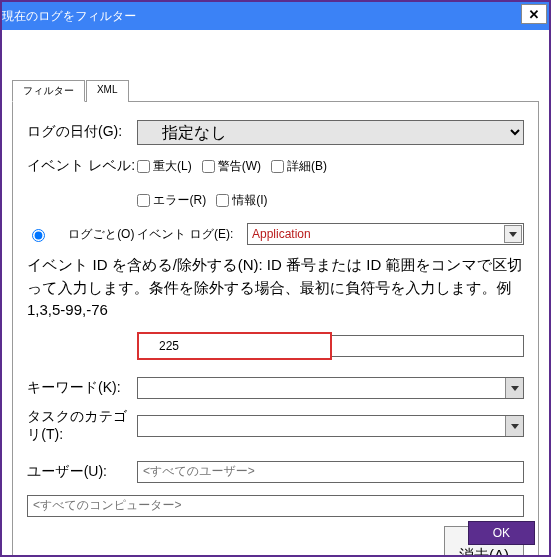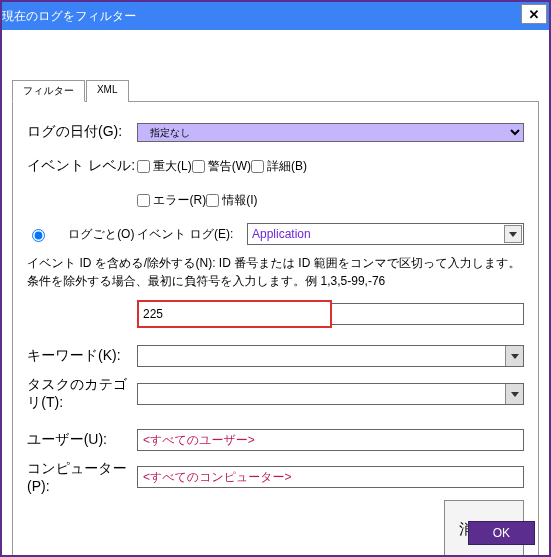--- a/index.html
+++ b/index.html
@@ -83,70 +83,70 @@
     font-size: 14px;
   }
   .lbl2 {
     width: 110px;
     flex-shrink: 0;
     font-size: 12px;
   }
   .ctrl { flex: 1; }
   select, input[type=text] {
     width: 100%;
-    font-size: 10px;
-    padding: 2px 8px;
+    font-size: 16px;
+    padding: 2px 20px;
     border: 1px solid #666;
-    background: #c4b5fd;
+    background: #e5e5e5;
     font-family: inherit;
   }
-  .checkline { display:flex; flex-wrap:wrap; align-items:center;}
+  .checkline { display:flex; gap: 10px; flex-wrap:wrap; align-items:center;}
   .chk { display:flex; align-items:center; gap:3px; }
   .chk input { margin:0; }
   .radio-row { display:flex; align-items:center; min-height:28px; margin-bottom:6px;}
   .radio-lbl { width:110px; display:flex; align-items:center; gap:20px;}
   .radio-lbl.disabled { color:#999;}
   .eventlog-field {
     flex:1;
     border:1px solid #666;
     height:22px;
     display:flex;
     align-items:center;
     justify-content:space-between;
     padding-left:4px;
-    color:#6d28d9;
+    color:#b91c1c;
   }
   .eventlog-field .dd {
     width:18px;height:18px;border:1px solid #888;background:#eee;display:flex;align-items:center;justify-content:center;
     margin-right:1px;
   }
   .eventsrc-field {
     flex:1;
     border:1px solid #666;
     height:22px;
     display:flex;
     align-items:center;
     justify-content:flex-end;
   }
   .dd-btn {
     width:18px;height:20px;border-left:1px solid #888;background:#ddd;display:flex;align-items:center;justify-content:center;
   }
   .instr {
-    font-size:12px;
+    font-size:15px;
     line-height:1.5;
     margin: 0 0 10px 0;
   }
   .id-row { display:flex; align-items:center;}
   .id-highlight {
     border:2px solid #d93030;
     width:195px;
     height:28px;
     display:flex;
     align-items:center;
-    padding-left:4px;
+    padding-left:20px;
     background:#fff;
     z-index:3;
     position:relative;
   }
   .id-restbox {
     border:1px solid #666;
     border-left:none;
     height:22px;
     flex:1;
     margin-left:-2px;
@@ -161,21 +161,21 @@
     padding-left:4px;
   }
   .combo .dd {
     width:18px;height:20px;background:#ddd;border-left:1px solid #888;display:flex;align-items:center;justify-content:center;
   }
   .userinput {
     flex:1;
     border:1px solid #666;
     height:22px;
     padding:2px 5px;
-    color:#be185d;
+    color:#737373;
     display:flex;align-items:center;
   }
   .clear-row { display:flex; justify-content:flex-end; margin-top:6px;}
   .btn {
     border:1px solid #888;
     background:#f4f4f4;
     padding:19px 14px;
     font-size:15px;
     cursor:pointer;
     font-family:inherit;
@@ -317,21 +317,20 @@
     <div style="height:8px"></div>
 
     <div class="row">
       <div class="lbl">ユーザー(U):</div>
       <div class="userinput">
         <span>&lt;すべてのユーザー&gt;</span>
       </div>
     </div>
 
     <div class="row">
-      <div class="lbl">コンピューター(P):</div>
       <div class="userinput">
         <span>&lt;すべてのコンピューター&gt;</span>
       </div>
     </div>
 
     <div class="clear-row">
       <button class="btn">
         <span>消去(A)</span>
       </button>
     </div>

